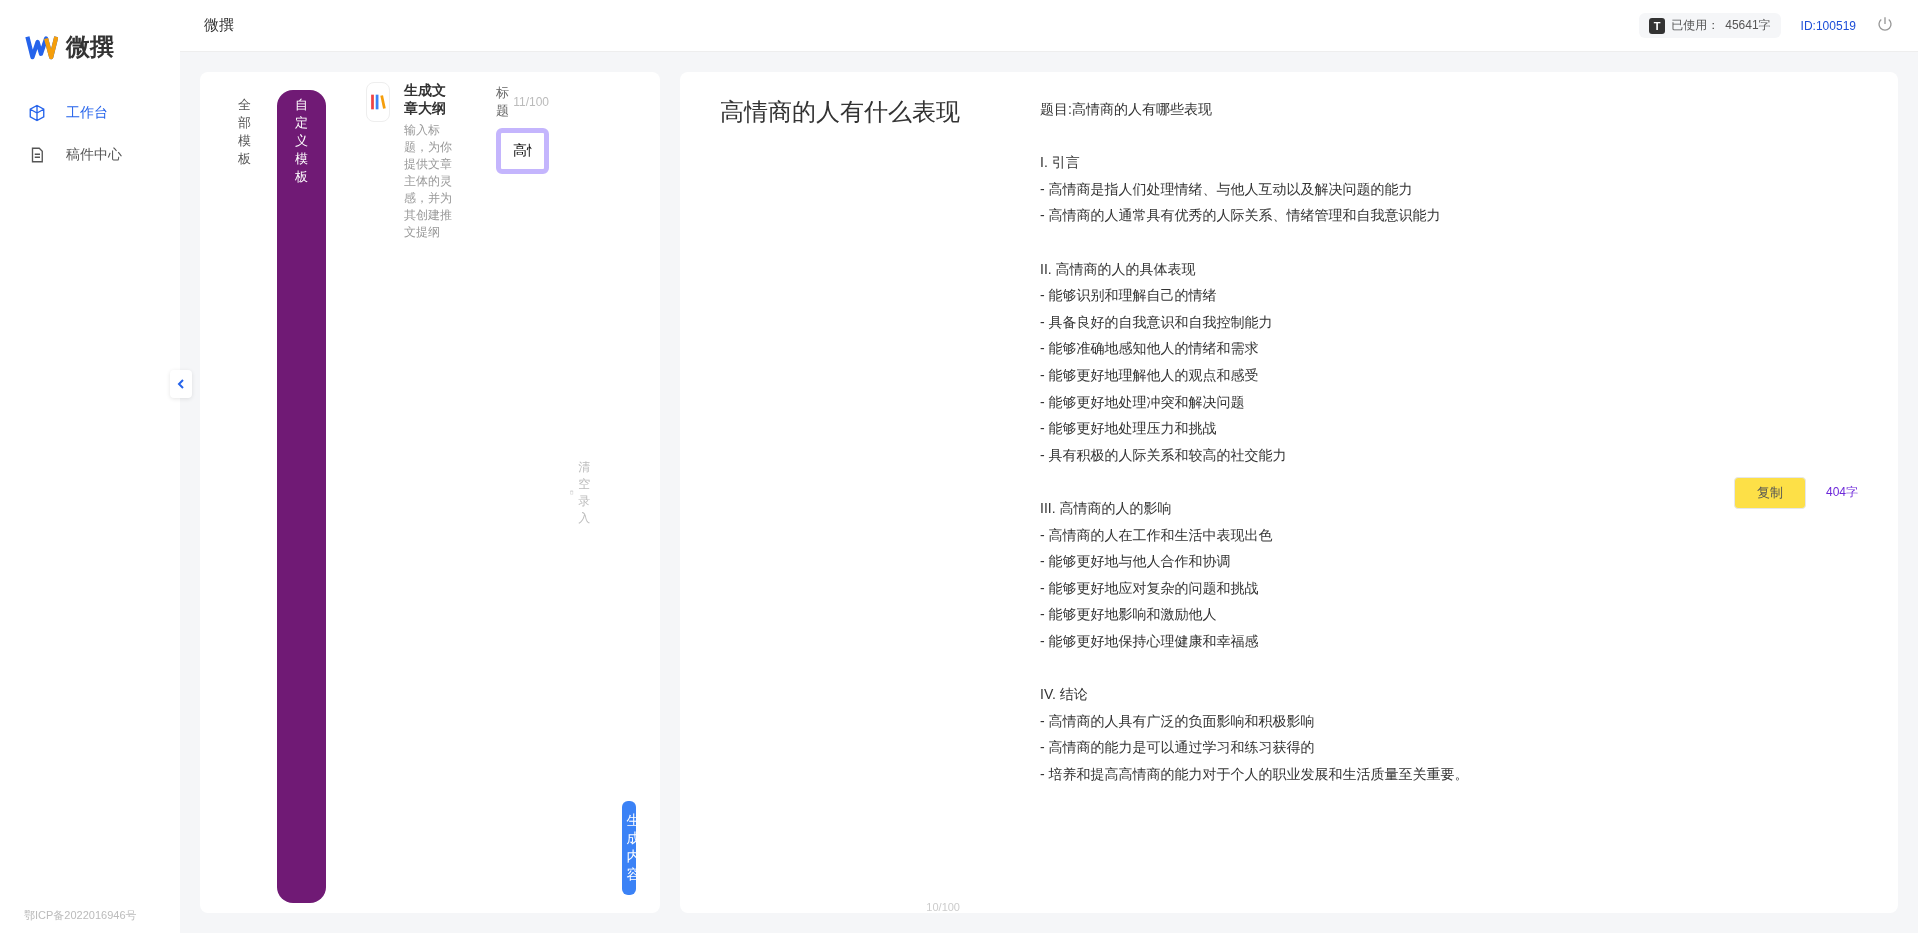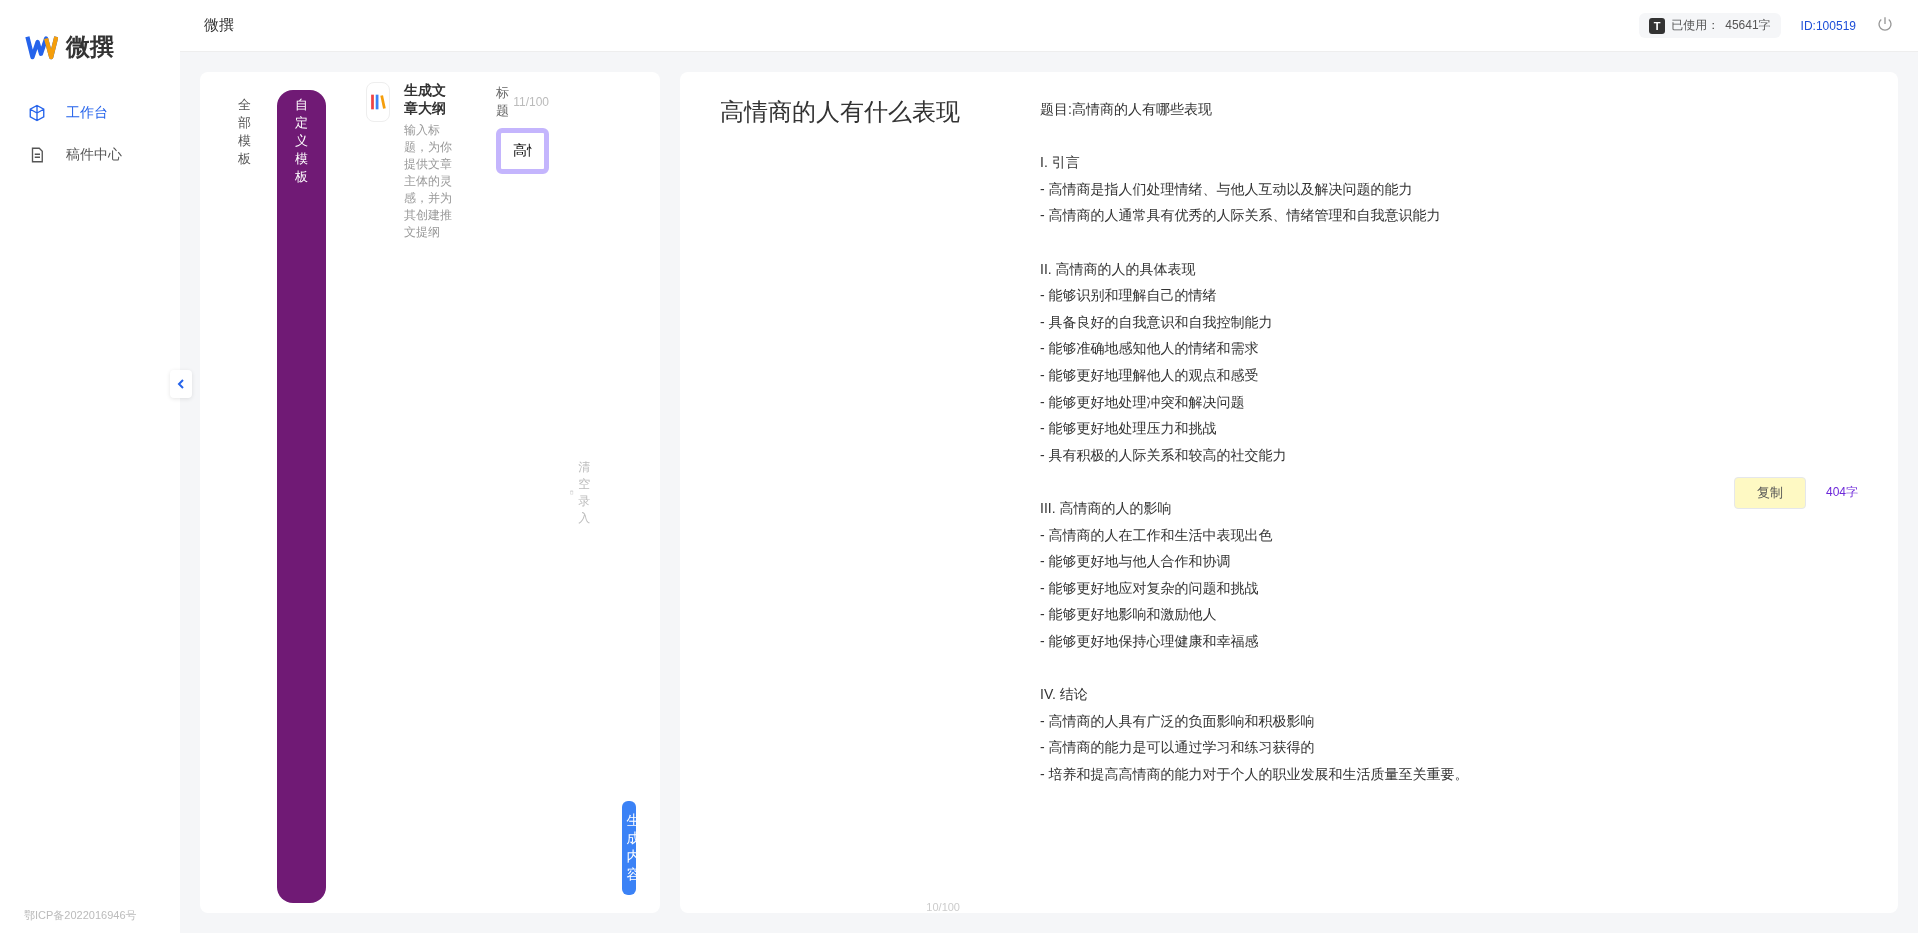--- a/index.html
+++ b/index.html
@@ -46,21 +46,21 @@
 .clear-link { display: flex; justify-content: center; align-items: center; gap: 4px; padding: 16px 0; font-size: 12px; color: #bbb; cursor: pointer; }
 .clear-link svg { width: 13px; height: 13px; }
 .panel-left-bottom { margin-top: auto; padding: 18px 20px; }
 .generate-btn { width: 60%; margin: 0 auto; display: block; background: #3b82f6; color: #fff; border: none; border-radius: 6px; padding: 11px 4px; font-size: 14px; cursor: pointer; }
 .result-header { padding: 24px 40px 6px; position: relative; }
 .result-title-wrap { text-align: center; }
 .result-title { font-size: 24px; font-weight: 500; font-family: "SimSun", serif; }
 .title-counter { position: absolute; right: 40px; bottom: 0; font-size: 11px; color: #ccc; }
 .result-body { flex: 1; padding: 24px 40px; overflow-y: auto; color: #333; line-height: 1.9; font-size: 14px; white-space: pre-line; }
 .result-footer { display: flex; justify-content: flex-end; align-items: center; gap: 20px; padding: 14px 40px; }
-.copy-btn { border: 1px solid #e5e7eb; background: #fef9c3; border-radius: 4px; padding: 6px 22px; font-size: 13px; cursor: pointer; color: #555; }
+.copy-btn { border: 1px solid #e5e7eb; background: #fde047; border-radius: 4px; padding: 6px 22px; font-size: 13px; cursor: pointer; color: #555; }
 .word-count { font-size: 12px; color: #6d28d9; }
 </style>
 </head>
 <body>
 
 <div class="app">
   <aside class="sidebar">
     <div class="logo">
       <span class="logo-icon">
         <svg viewBox="0 0 40 40">

